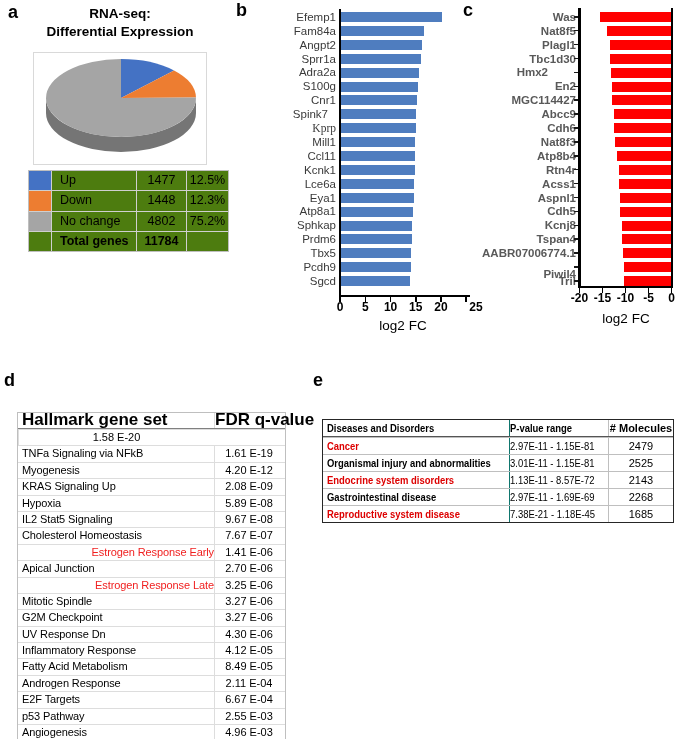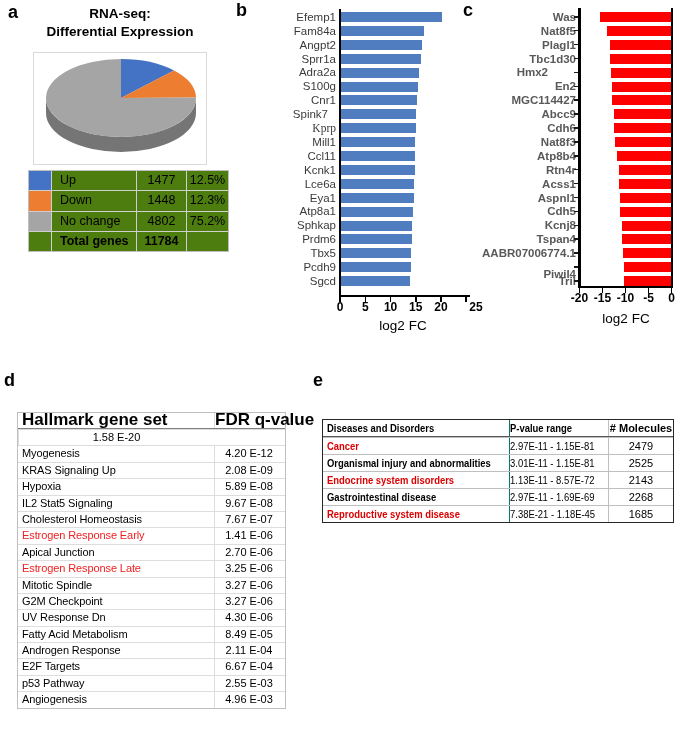--- a/index.html
+++ b/index.html
@@ -32,21 +32,21 @@
   .ticklabel{position:absolute;font-weight:bold;font-size:12px;text-align:center;
              color:#000;white-space:nowrap;line-height:13px;}
   .xlabel{position:absolute;font-weight:normal;font-size:13.5px;text-align:center;line-height:15px;}
   
   #table-d{position:absolute;left:17px;top:412px;width:267px;border:1px solid #bfbfbf;background:#fff;}
   .d-row{display:grid;grid-template-columns:196px 69px;height:15.4px;border-top:1px solid #ddd;}
   .d-row.d-header{height:15px;border-top:none;border-bottom:1.5px solid #808080;}
   .d-c1{padding-left:4px;font-size:11px;letter-spacing:-0.1px;line-height:15.4px;white-space:nowrap;overflow:hidden;}
   .d-c2{text-align:center;font-size:11px;line-height:15.4px;border-left:1px solid #ddd;white-space:nowrap;}
   .d-header .d-c1,.d-header .d-c2{font-weight:bold;font-size:17px;line-height:14.5px;letter-spacing:0;}
-  .red-d{color:#f02020;}
+  .red-d{color:#f02020;text-align:right;}
   
   #table-e{position:absolute;left:322px;top:419px;width:350px;border:1.5px solid #262626;background:#fff;}
   .e-row{display:grid;grid-template-columns:186px 99px 65px;height:16px;border-top:1px solid #bfbfbf;}
   .e-row.e-header{border-top:none;border-bottom:1px solid #555;}
   .e-c1{padding-left:4px;font-weight:bold;font-size:10.5px;line-height:16px;white-space:nowrap;overflow:visible;}
   .e-c2{font-size:10.5px;line-height:16px;border-left:1px solid #0f766e;white-space:nowrap;}
   .e-c3{text-align:center;font-size:11px;line-height:16px;border-left:1px solid #bfbfbf;}
   .e-header .e-c2,.e-header .e-c3{font-weight:bold;}
   .sq{display:inline-block;transform:scaleX(0.9);transform-origin:0 50%;white-space:nowrap;}
   .red-e{color:#dd0000;}
@@ -236,20 +236,24 @@
   <div class="plabel" style="left:4px;top:371px">d</div>
   <div id="table-d">
       <div class="d-row d-header">
         <div class="d-c1">Hallmark gene set</div>
         <div class="d-c2">FDR q-value</div>
       </div>
       <div class="d-row">
         <div class="d-c2">1.58 E-20</div>
       </div>
       <div class="d-row">
+        <div class="d-c1">TNFa Signaling via NFkB</div>
+        <div class="d-c2">1.61 E-19</div>
+      </div>
+      <div class="d-row">
         <div class="d-c1">Myogenesis</div>
         <div class="d-c2">4.20 E-12</div>
       </div>
       <div class="d-row">
         <div class="d-c1">KRAS Signaling Up</div>
         <div class="d-c2">2.08 E-09</div>
       </div>
       <div class="d-row">
         <div class="d-c1">Hypoxia</div>
         <div class="d-c2">5.89 E-08</div>
@@ -278,20 +282,24 @@
         <div class="d-c1">Mitotic Spindle</div>
         <div class="d-c2">3.27 E-06</div>
       </div>
       <div class="d-row">
         <div class="d-c1">G2M Checkpoint</div>
         <div class="d-c2">3.27 E-06</div>
       </div>
       <div class="d-row">
         <div class="d-c1">UV Response Dn</div>
         <div class="d-c2">4.30 E-06</div>
+      </div>
+      <div class="d-row">
+        <div class="d-c1">Inflammatory Response</div>
+        <div class="d-c2">4.12 E-05</div>
       </div>
       <div class="d-row">
         <div class="d-c1">Fatty Acid Metabolism</div>
         <div class="d-c2">8.49 E-05</div>
       </div>
       <div class="d-row">
         <div class="d-c1">Androgen Response</div>
         <div class="d-c2">2.11 E-04</div>
       </div>
       <div class="d-row">

